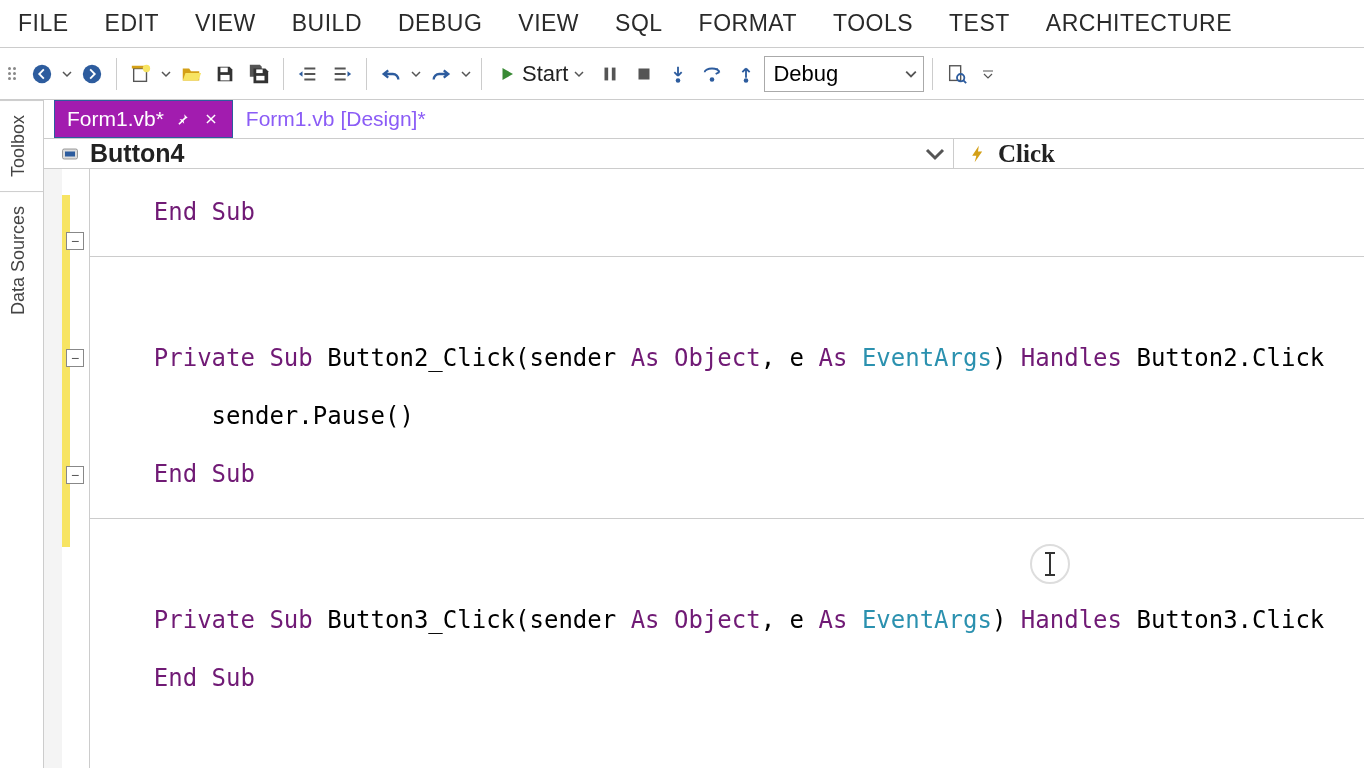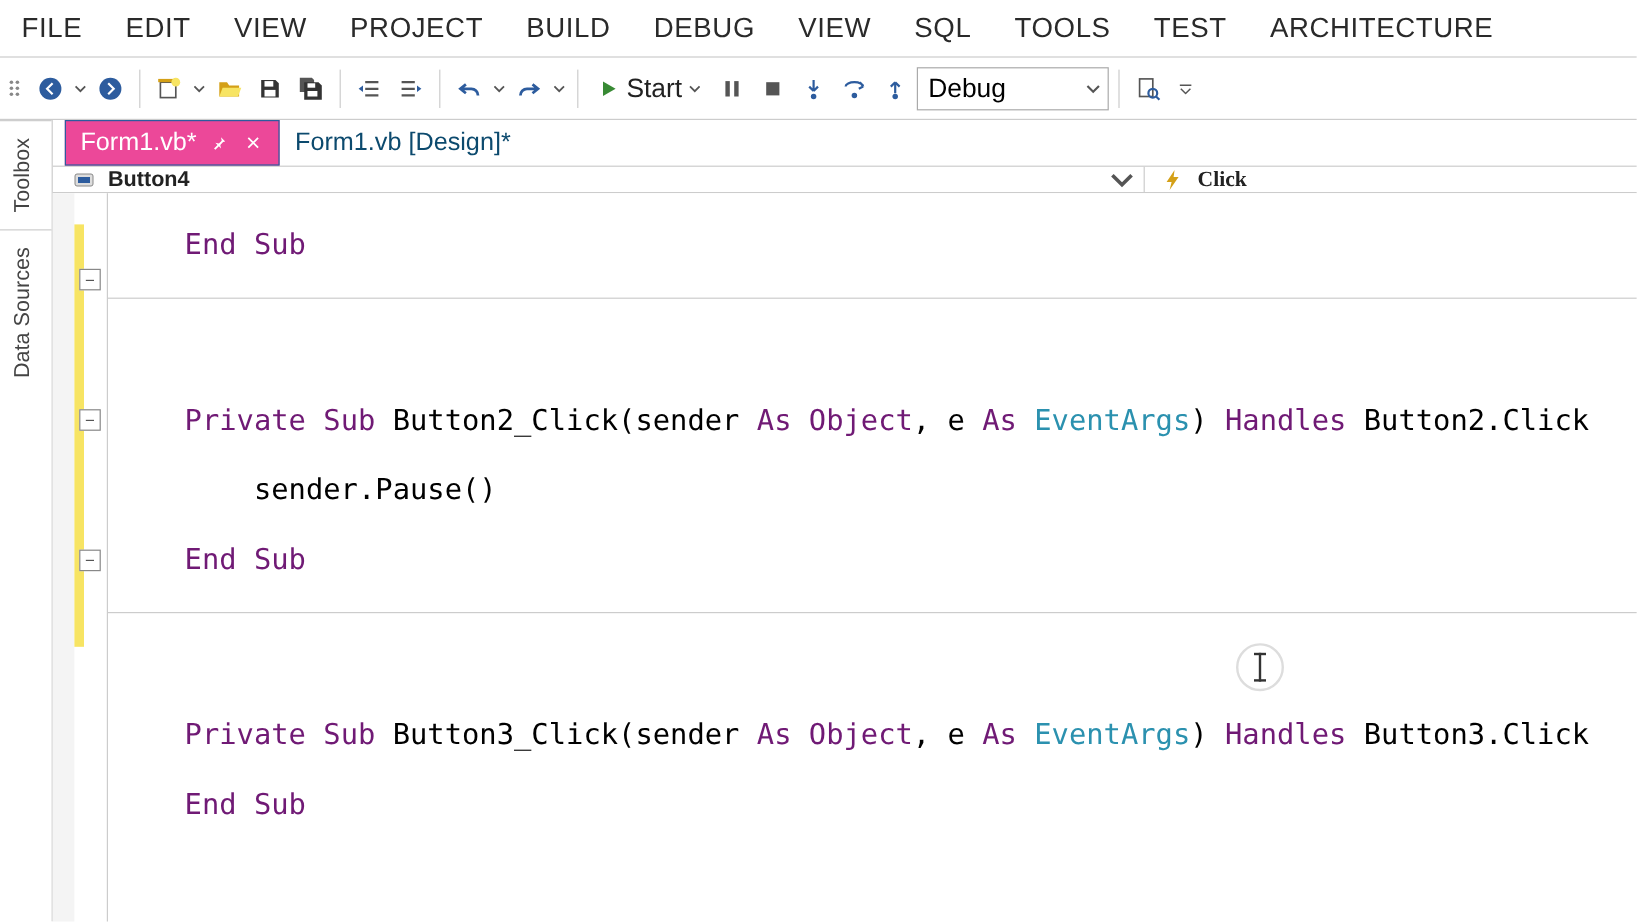--- a/index.html
+++ b/index.html
@@ -24,28 +24,28 @@
   .toolbar .cfg-select { border: 1px solid #aaa; height: 36px; min-width: 160px; display: flex; align-items: center; padding: 0 8px; font-size: 22px; position: relative; background: #fff; }
   .toolbar .cfg-select .cfg-arrow { position: absolute; right: 6px; }
   
   .workspace { display: flex; height: calc(100% - 100px); }
   .side-tabs { display: flex; flex-direction: column; width: 44px; border-right: 1px solid #ccc; }
   .side-tab { writing-mode: vertical-rl; text-orientation: mixed; transform: rotate(180deg); padding: 14px 8px; font-size: 18px; color: #444; border-bottom: 1px solid #ccc; cursor: pointer; }
   
   .editor-area { flex: 1; display: flex; flex-direction: column; }
   .doc-tabs { display: flex; border-bottom: 1px solid #ccc; height: 42px; align-items: flex-end; padding-left: 10px; }
   .doc-tab { display: flex; align-items: center; gap: 10px; padding: 6px 12px; font-size: 21px; border: 1px solid transparent; cursor: pointer; }
-  .doc-tab.active { background: #ec4899; color: #fff; border: 1px solid #2d5c9e; }
-  .doc-tab.inactive { color: #0c4a6e; justify-content: center; }
+  .doc-tab.active { background: #a21caf; color: #fff; border: 1px solid #2d5c9e; }
+  .doc-tab.inactive { color: #8b5cf6; justify-content: center; }
   .doc-tab .pin, .doc-tab .close { width: 18px; height: 18px; display: flex; align-items: center; justify-content: center; }
   
   .member-bar { display: flex; border-bottom: 1px solid #ccc; height: 42px; }
   .member-left { flex: 1; display: flex; align-items: center; padding: 0 16px; border-right: 1px solid #ccc; position: relative; gap: 10px; }
   .member-right { width: 410px; display: flex; align-items: center; padding: 0 14px; gap: 10px; font-family: Liberation Serif, serif; }
-  .member-bar .txt { font-size: 18px; font-weight: 600; color: #222; }
+  .member-bar .txt { font-size: 25px; font-weight: 600; color: #222; }
   .member-bar .dd { position: absolute; right: 8px; }
   .member-bar svg { width: 20px; height: 20px; }
   
   .code-wrap { flex: 1; display: flex; background: #fff; position: relative; }
   .margin-col { width: 18px; background: #f4f4f4; }
   .fold-col { width: 28px; border-right: 1px solid #ccc; position: relative; }
   .fold-box { position: absolute; left: 4px; width: 18px; height: 18px; border: 1px solid #888; background: #fff; display: flex; align-items: center; justify-content: center; font-size: 14px; line-height: 1; cursor: pointer; color: #555; }
   .code-col { flex: 1; font-family: Consolas, monospace; font-size: 24px; line-height: 29px; white-space: pre; padding-top: 0; position: relative; }
   .code-col .ln { height: 29px; padding-left: 6px; }
   .hr-line { border-top: 1px solid #ccc; width: 100%; position: relative; }
@@ -60,25 +60,25 @@
   .cursor-ghost .ibeam::before { top: 0; }
   .cursor-ghost .ibeam::after { bottom: 0; }
 </style>
 </head>
 <body>
 
 <div class="menubar">
   <div class="menu-item">FILE</div>
   <div class="menu-item">EDIT</div>
   <div class="menu-item">VIEW</div>
-  <div class="menu-item">PROJECT</div>
   <div class="menu-item">BUILD</div>
   <div class="menu-item">DEBUG</div>
   <div class="menu-item">VIEW</div>
   <div class="menu-item">SQL</div>
+  <div class="menu-item">FORMAT</div>
   <div class="menu-item">TOOLS</div>
   <div class="menu-item">TEST</div>
   <div class="menu-item">ARCHITECTURE</div>
 
 </div>
 
 <div class="toolbar">
   <div class="grip">
     <div class="grip-col">
         <span></span>

